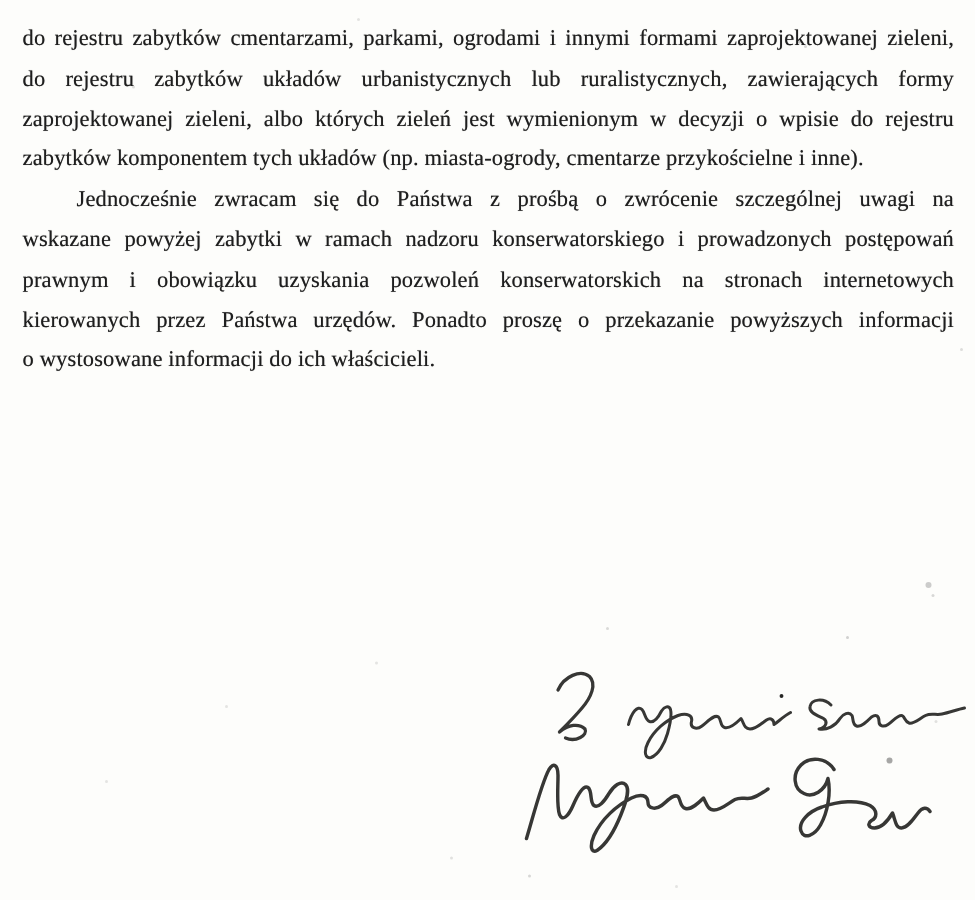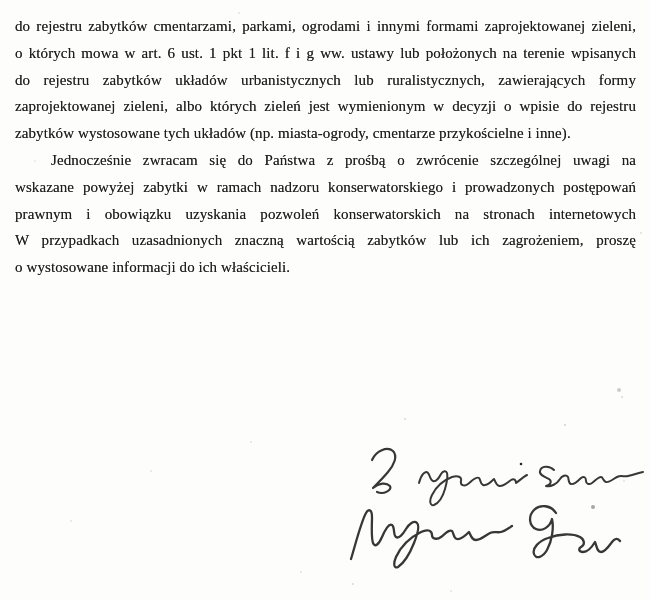--- a/index.html
+++ b/index.html
@@ -82,30 +82,29 @@
   }
 </style>
 </head>
 <body>
 
 <div class="page">
 
   <div class="text-block">
     <div>
       <div class="line">do rejestru zabytków cmentarzami, parkami, ogrodami i innymi formami zaprojektowanej zieleni,</div>
-      <div class="line">o których mowa w art. 6 ust. 1 pkt 1 lit. f i g ww. ustawy lub położonych na terenie wpisanych</div>
       <div class="line">do rejestru zabytków układów urbanistycznych lub ruralistycznych, zawierających formy</div>
       <div class="line">zaprojektowanej zieleni, albo których zieleń jest wymienionym w decyzji o wpisie do rejestru</div>
-      <div class="line para-end">zabytków wystosowane tych układów (np. miasta-ogrody, cmentarze przykościelne i inne).</div>
+      <div class="line para-end">zabytków komponentem tych układów (np. miasta-ogrody, cmentarze przykościelne i inne).</div>
     </div>
     <div>
       <div class="line indent">Jednocześnie zwracam się do Państwa z prośbą o zwrócenie szczególnej uwagi na</div>
       <div class="line">wskazane powyżej zabytki w ramach nadzoru konserwatorskiego i prowadzonych postępowań</div>
       <div class="line">prawnym i obowiązku uzyskania pozwoleń konserwatorskich na stronach internetowych</div>
-      <div class="line">W przypadkach uzasadnionych znaczną wartością zabytków lub ich zagrożeniem, proszę</div>
+      <div class="line">kierowanych przez Państwa urzędów. Ponadto proszę o przekazanie powyższych informacji</div>
       <div class="line para-end">o wystosowane informacji do ich właścicieli.</div>
     </div>
   </div>
 
   <svg class="signature-svg" width="650" height="600" viewBox="0 0 650 600" aria-hidden="false">
 
     <g role="img" aria-label="Z wyrazami szacunku">
       <path stroke-width="2.2" d="M372,460 C376,451 387,446 393,451 C398,456 394,465 388,472 C383,478 377,484 373,488 C379,483 386,482 390,486 C392,490 384,495 377,492"></path>
       <path stroke-width="2" d="M419,483 C421,475 425,470 428,473 C430,475 430,480 433,481 C436,482 439,478 441,474 C443,471 446,470 447,473 C448,477 447,482 445,489 C443,496 439,503 434,505 C430,506 429,501 432,495 C436,487 444,480 452,477 C458,475 462,477 461,481 C460,485 464,487 468,484 C472,481 476,476 479,478 C481,480 480,484 483,485 C486,486 491,482 494,479 C496,482 496,486 500,486 C504,486 508,482 511,480 C514,478 516,480 516,483 C519,481 523,477 527,475"></path>
       <circle cx="521" cy="464" r="1.3" fill="#262624" stroke="none"></circle>

